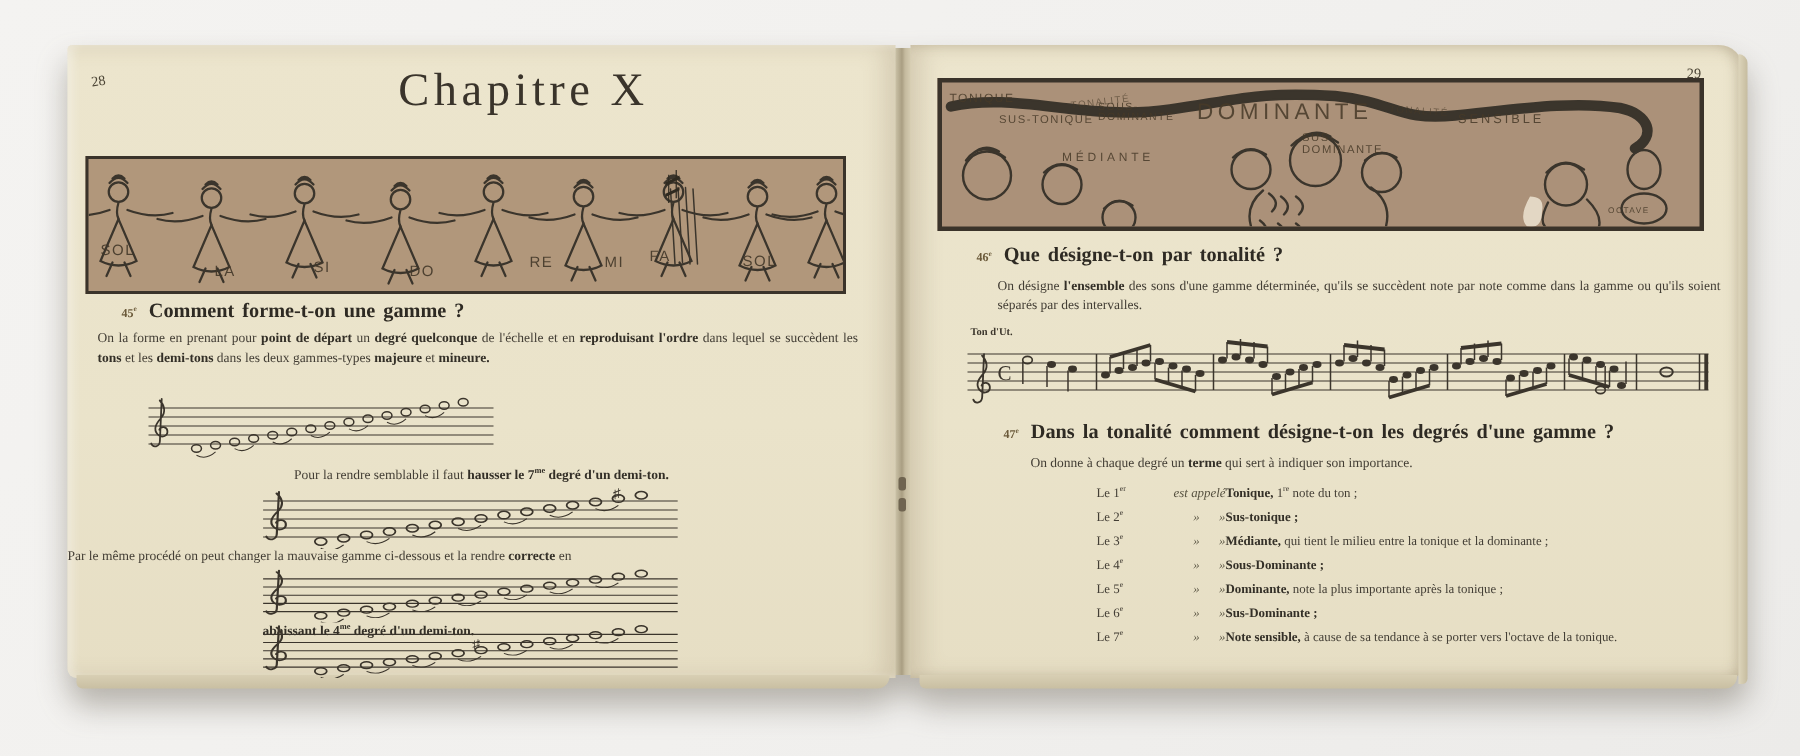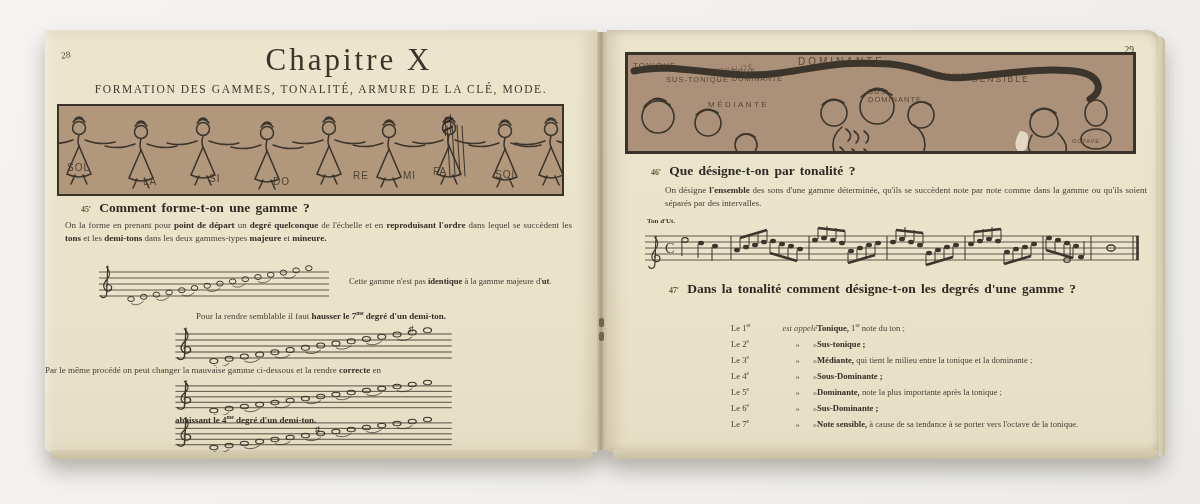--- a/index.html
+++ b/index.html
@@ -39,21 +39,21 @@
   .illus svg{position:absolute;left:0;top:0;}
   .note-label{position:absolute;font-family:"Liberation Sans",sans-serif;
     font-size:10px;letter-spacing:1px;color:#433829;opacity:.9;}
   .sharp-big{position:absolute;left:382px;top:2px;font-size:30px;font-weight:bold;color:#2f2a20;
     font-family:"DejaVu Sans",sans-serif;}
   .blabel{position:absolute;font-family:"Liberation Sans",sans-serif;color:#4035266;
     color:#473a28;opacity:.85;letter-spacing:1px;line-height:1.05;}
   .bl0{left:5px;top:7px;font-size:8px;}
   .bl1{left:38px;top:21px;font-size:7.5px;}
   .bl2{left:104px;top:13px;font-size:7px;width:62px;}
-  .bl3{left:170px;top:2px;font-size:10px;letter-spacing:3px;}
+  .bl3{left:170px;top:12px;font-size:15px;letter-spacing:3px;}
   .bl4{left:86px;top:11px;font-size:6.5px;opacity:.6;transform:rotate(-7deg);}
   .bl5{left:298px;top:17px;font-size:6.5px;opacity:.6;transform:rotate(4deg);}
   .bl6{left:240px;top:33px;font-size:7.5px;width:64px;}
   .bl7{left:344px;top:20px;font-size:8.5px;letter-spacing:2px;}
   .bl8{left:80px;top:46px;font-size:8px;letter-spacing:2.5px;}
   .bl9{left:444px;top:84px;font-size:5.5px;}
 
   .qhead{position:absolute;white-space:nowrap;}
   .qnum{font-size:8px;font-weight:bold;color:#6b5a3a;margin-right:8px;}
   .qtext{font-size:13.5px;font-weight:bold;color:#2e2a23;word-spacing:2px;}
@@ -94,21 +94,20 @@
 <div class="book">
   <div class="spine">
     <div class="stitch" style="top:286px;"></div>
     <div class="stitch" style="top:300px;"></div>
   </div>
 
   <div class="page page-left">
     <div class="bottom-edge"></div>
     <div class="pnum pnum-left">28</div>
     <div class="title">Chapitre X</div>
-    <div class="subtitle">FORMATION DES GAMMES, TONALITÉ, ARMURE DE LA CLÉ, MODE.</div>
 
     <div class="illus illus1">
       <svg width="503" height="88" viewBox="0 0 503 88">
         <defs>
           <g id="dancer" class="ink" stroke-width="1.5">
             <circle cx="14" cy="16" r="6.5"></circle>
             <path d="M8,10 q6,-7 12,0 M10,7 q4,-4 8,0"></path>
             <path d="M14,23 q-2,7 0,11"></path>
             <path d="M14,34 L2,62 Q14,68 26,62 Z"></path>
             <path d="M8,28 Q-8,34 -22,30 M20,28 Q36,34 50,30"></path>
@@ -168,21 +167,20 @@
           <path d="M135.6 25.9 Q 141.9 29.4 148.29999999999998 23.7" stroke="#3b352c" stroke-width="0.7" fill="none"></path>
           <ellipse cx="148.3" cy="19.2" rx="3.3" ry="2.5" stroke="#3b352c" stroke-width="1" fill="none"></ellipse>
           <ellipse cx="161" cy="17" rx="3.3" ry="2.5" stroke="#3b352c" stroke-width="1" fill="none"></ellipse>
           <path d="M161 21.5 Q 167.3 25 173.7 19.3" stroke="#3b352c" stroke-width="0.7" fill="none"></path>
           <ellipse cx="173.7" cy="14.799999999999997" rx="3.3" ry="2.5" stroke="#3b352c" stroke-width="1" fill="none"></ellipse>
           <ellipse cx="186.39999999999998" cy="12.599999999999998" rx="3.3" ry="2.5" stroke="#3b352c" stroke-width="1" fill="none"></ellipse>
           <path d="M186.39999999999998 17.099999999999998 Q 192.7 20.599999999999998 199.09999999999997 14.899999999999999" stroke="#3b352c" stroke-width="0.7" fill="none"></path>
           <ellipse cx="199.1" cy="10.399999999999999" rx="3.3" ry="2.5" stroke="#3b352c" stroke-width="1" fill="none"></ellipse>
           <ellipse cx="211.79999999999998" cy="8.199999999999996" rx="3.3" ry="2.5" stroke="#3b352c" stroke-width="1" fill="none"></ellipse>
         </svg>
-      <div class="body-text cap1"><span>Cette gamme n'est pas </span><span class="b">identique</span><span> à la gamme majeure d'</span><span class="b">ut</span><span>.</span></div>
     </div>
     <div class="body-text line2"><span>Pour la rendre semblable il faut </span><span class="b">hausser le 7</span><span class="b s">me</span><span class="b"> degré d'un demi-ton.</span></div>
     <svg class="scale staff2" width="286" height="44" viewBox="0 0 238 44" preserveAspectRatio="none">
         <line x1="2" y1="12" x2="232" y2="12" stroke="#3b352c" stroke-width="0.8"></line>
         <line x1="2" y1="18" x2="232" y2="18" stroke="#3b352c" stroke-width="0.8"></line>
         <line x1="2" y1="24" x2="232" y2="24" stroke="#3b352c" stroke-width="0.8"></line>
         <line x1="2" y1="30" x2="232" y2="30" stroke="#3b352c" stroke-width="0.8"></line>
         <line x1="2" y1="36" x2="232" y2="36" stroke="#3b352c" stroke-width="0.8"></line>
         <path d="M9.5,7 C13,10.5 13.5,15 10.5,18.5 C7,22.5 5,26 8,29.5 C10.5,32.3 15,31 14.6,27.3 C14.3,24.3 10.3,23.8 9.2,26.5 M10.8,6 L9.6,34 C9.4,38 5,38.8 3.8,35.7" stroke="#3b352c" stroke-width="1.2" fill="none" stroke-linecap="round"></path>
         <ellipse cx="34" cy="39" rx="3.3" ry="2.5" stroke="#3b352c" stroke-width="1" fill="none"></ellipse>
@@ -436,20 +434,21 @@
         <ellipse cx="424" cy="34" rx="3.2" ry="2.4" stroke="#3b352c" stroke-width="1.1" fill="none"></ellipse>
         <line x1="427.1" y1="33" x2="427.1" y2="18" stroke="#3b352c" stroke-width="1"></line>
         <ellipse cx="438" cy="31" rx="3" ry="2.3" fill="#3b352c"></ellipse>
         <line x1="441" y1="30" x2="441" y2="15" stroke="#3b352c" stroke-width="1"></line>
         <ellipse cx="468" cy="22" rx="4.2" ry="3" stroke="#3b352c" stroke-width="1.3" fill="none"></ellipse>
       </svg>
 
     <div class="qhead q47head">
       <span class="qnum"><span>47</span><span class="s">e</span></span><span class="qtext">Dans la tonalité comment désigne-t-on les degrés d'une gamme ?</span>
     </div>
+    <div class="body-text q47para"><span>On donne à chaque degré un </span><span class="b">terme</span><span> qui sert à indiquer son importance.</span></div>
 
     <div class="degrees">
       <div class="degree-row">
           <span class="dord"><span>Le 1</span><span class="s">er</span></span>
           <span class="dmid">est appelé</span>
           <span class="dbody"><span class="b">Tonique,</span><span> 1</span><span class="s">re</span><span> note du ton ;</span></span>
         </div>
       <div class="degree-row">
           <span class="dord"><span>Le 2</span><span class="s">e</span></span>
           <span class="dmid">»      »</span>

